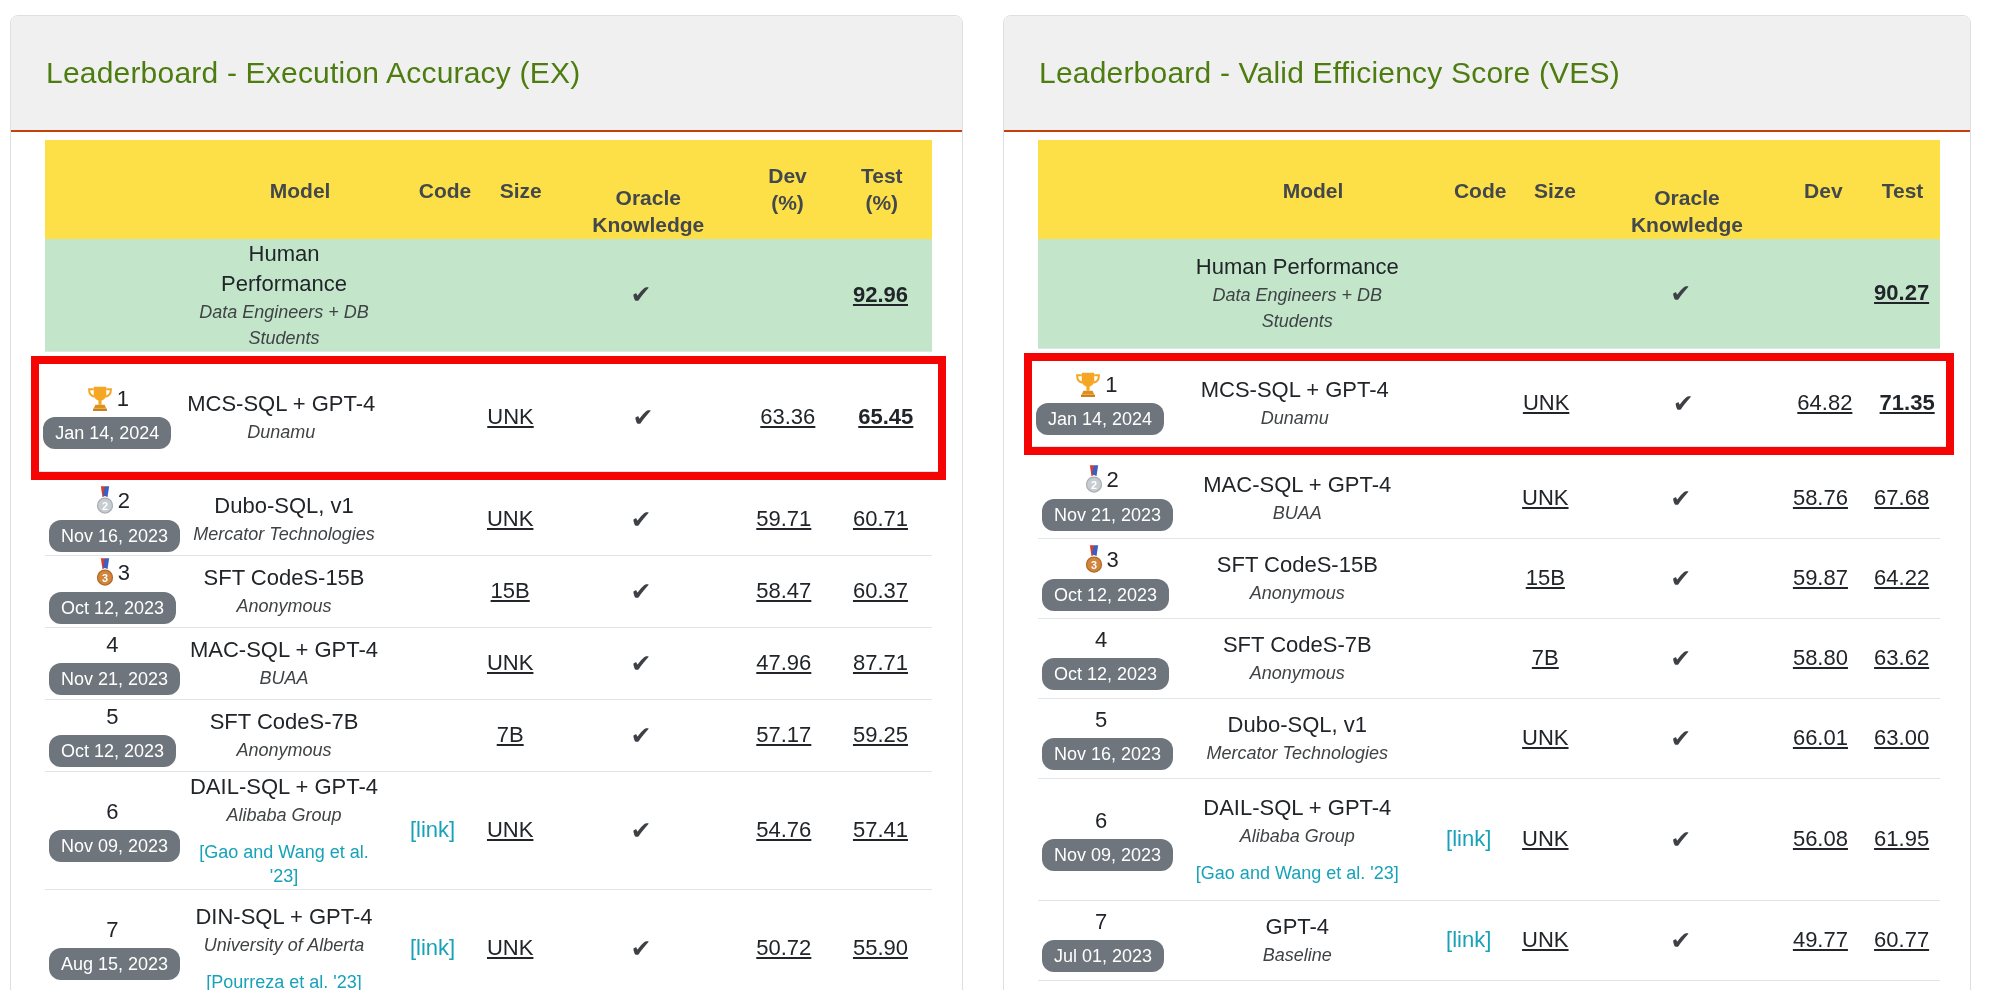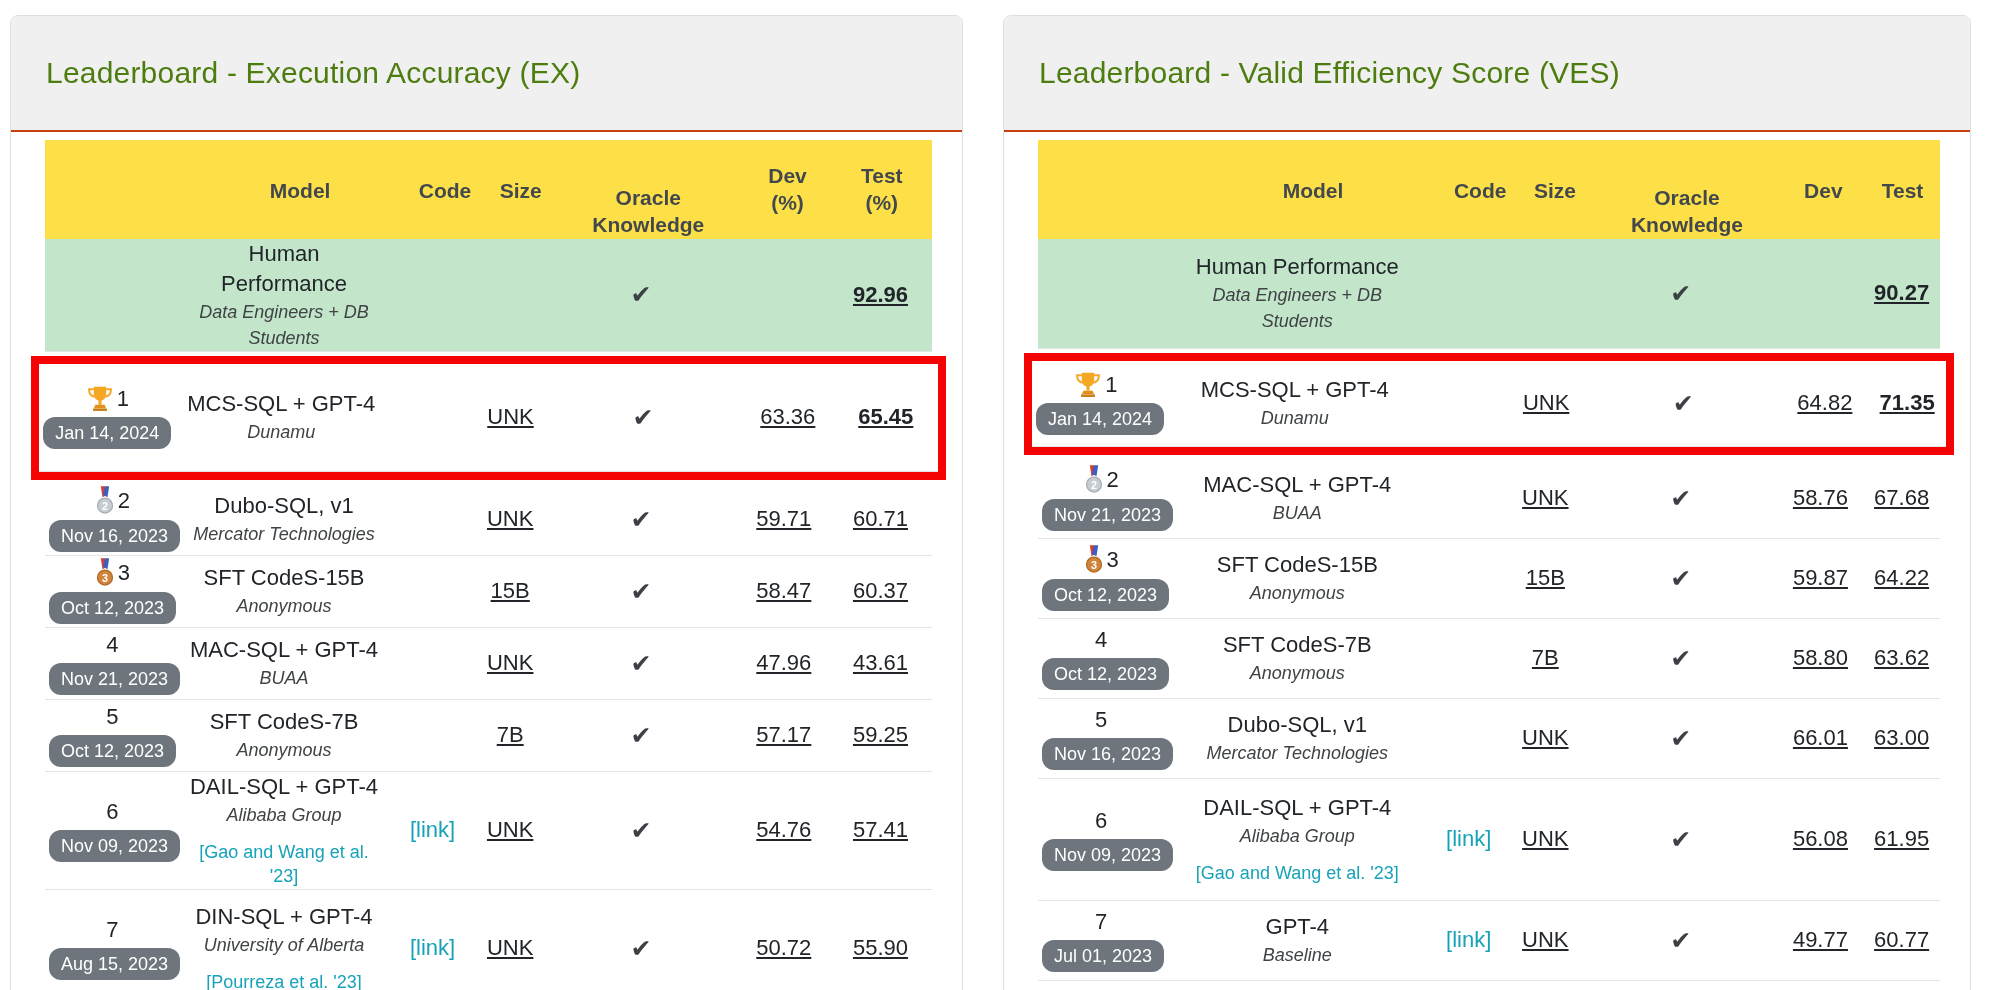--- a/index.html
+++ b/index.html
@@ -174,21 +174,21 @@
         <span class="date-badge">Nov 21, 2023</span>
       </div>
       <div class="cell c-model">
         <div class="model-name">MAC-SQL + GPT-4</div>
         <div class="affil">BUAA</div>
       </div>
       <div class="cell c-code"></div>
       <div class="cell c-size"><span class="size-val">UNK</span></div>
       <div class="cell c-oracle"><span class="check">✔</span></div>
       <div class="cell c-dev"><span class="num">47.96</span></div>
-      <div class="cell c-test"><span class="num">43.61</span></div>
+      <div class="cell c-test"><span class="num">87.71</span></div>
     </div>
 
     <div class="trow r-compact">
       <div class="cell c-rank">
         <div class="rank-line">
             <span>5</span>
           </div>
         <span class="date-badge">Oct 12, 2023</span>
       </div>
       <div class="cell c-model">

